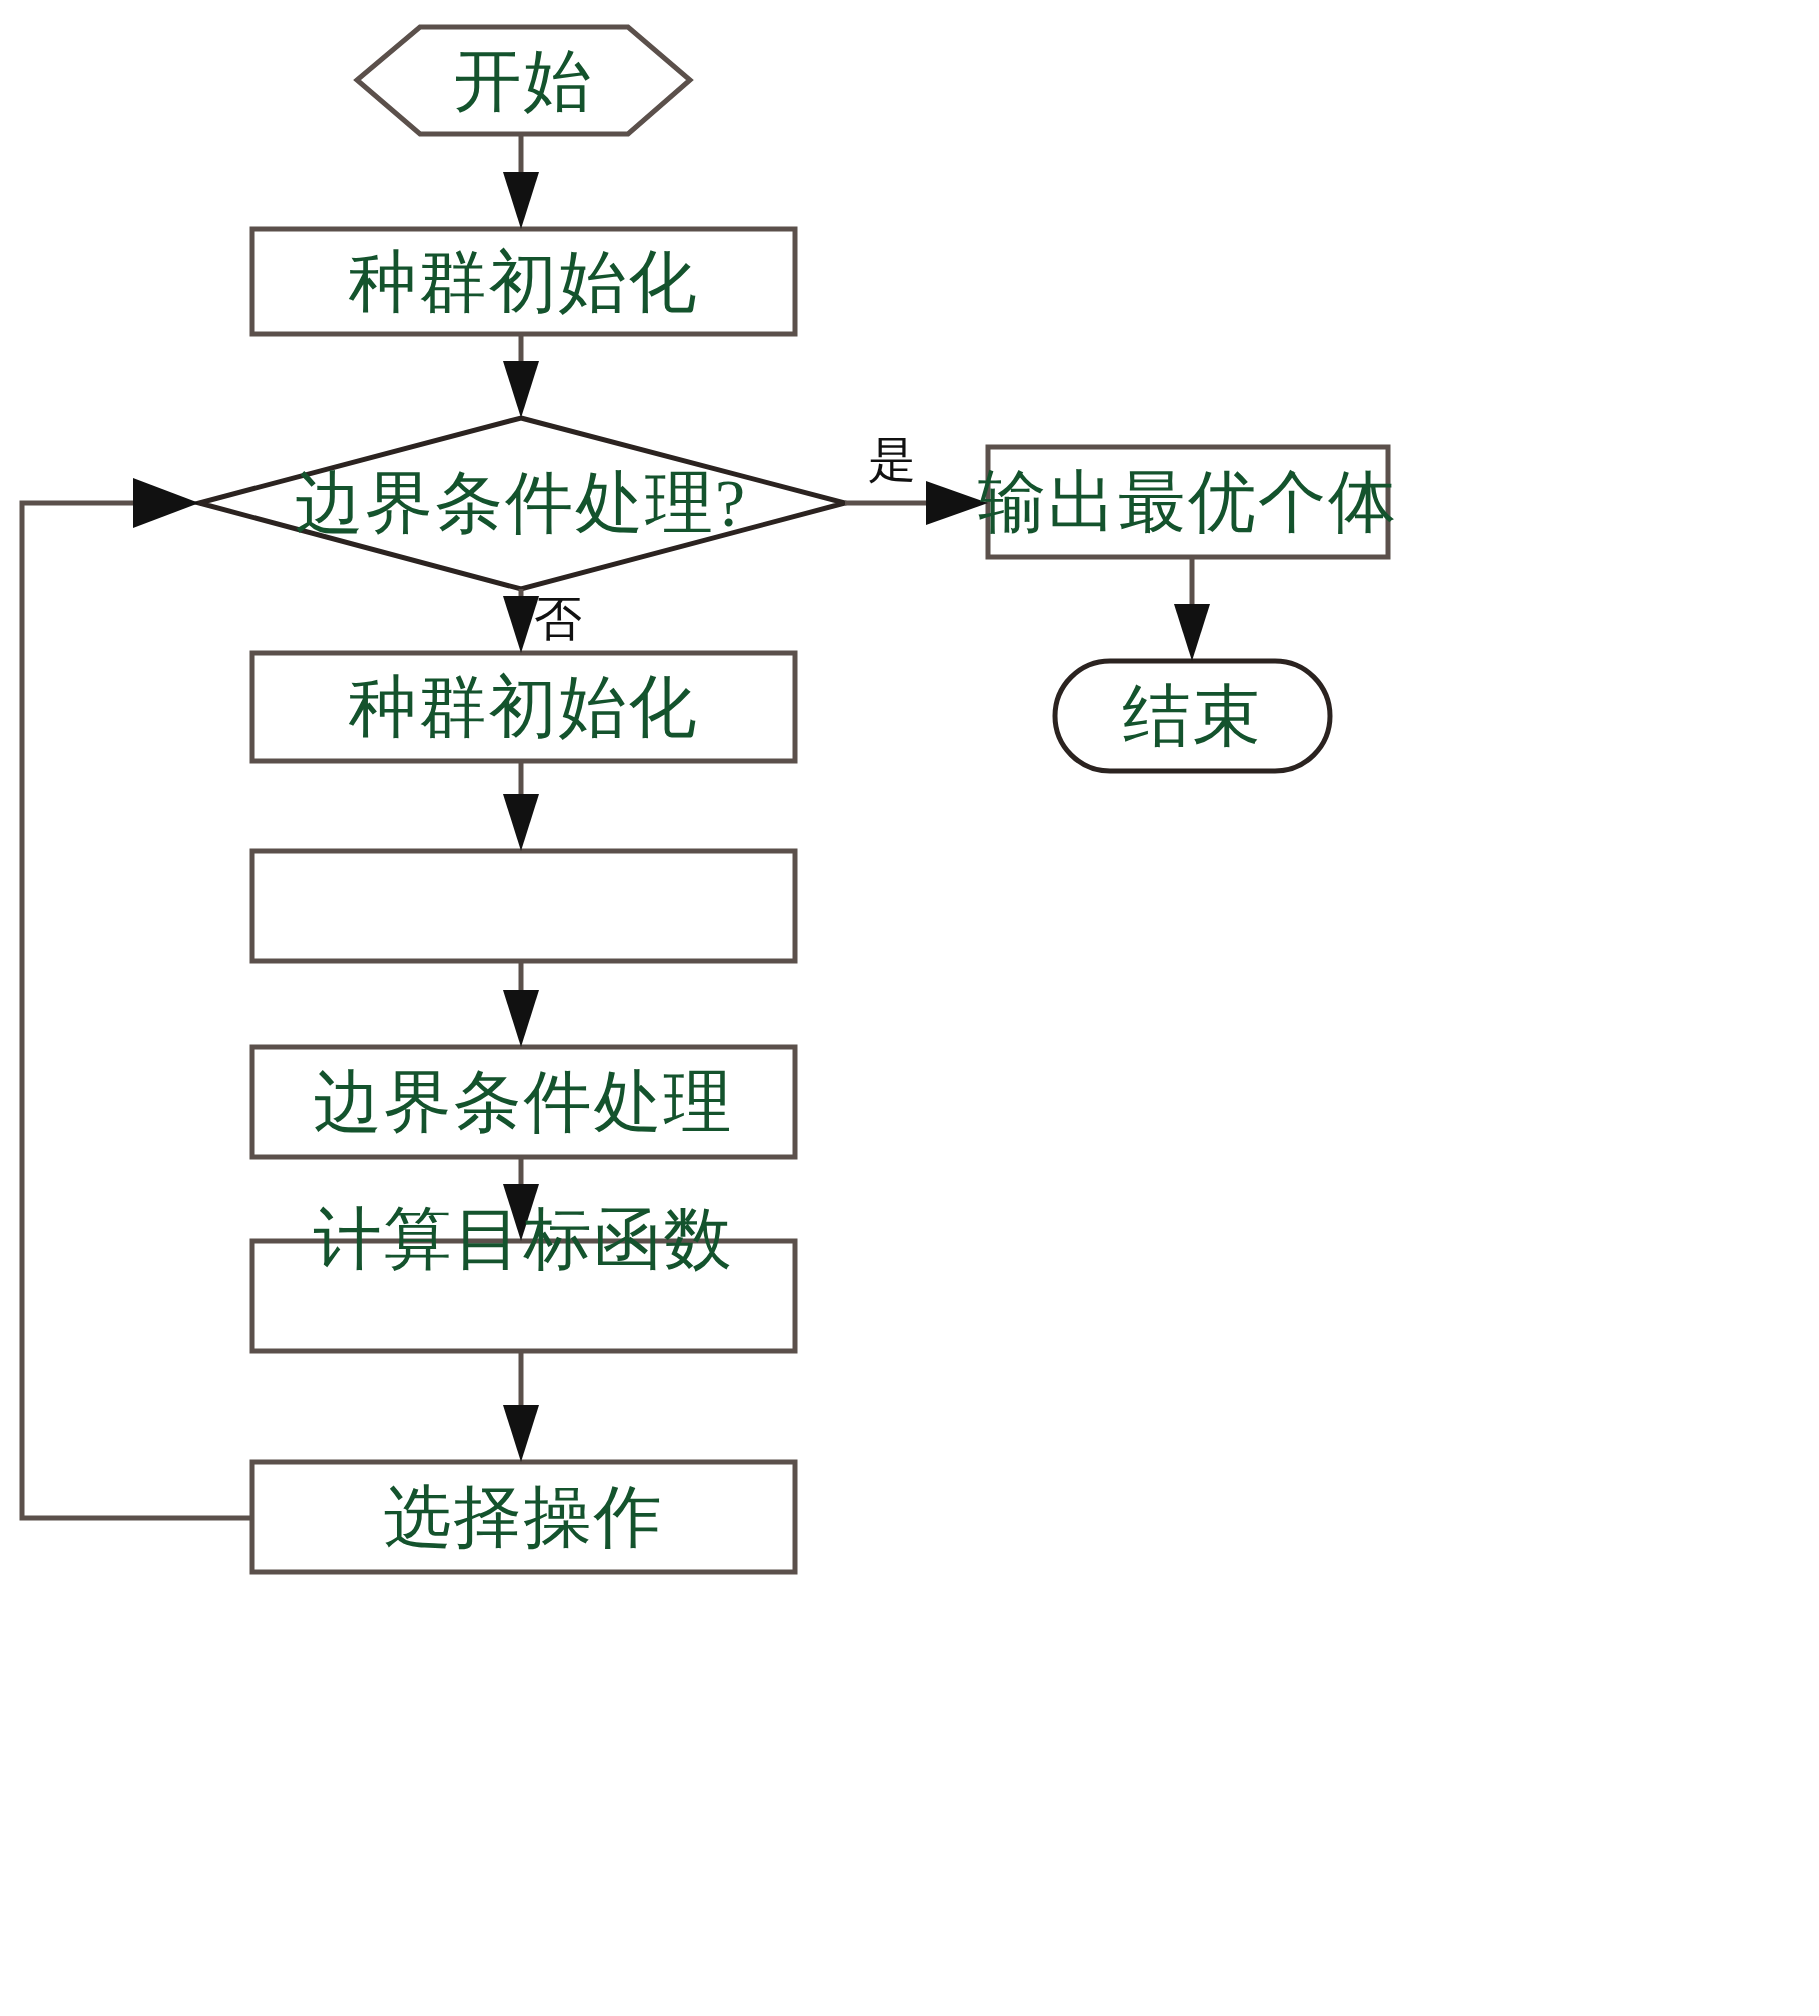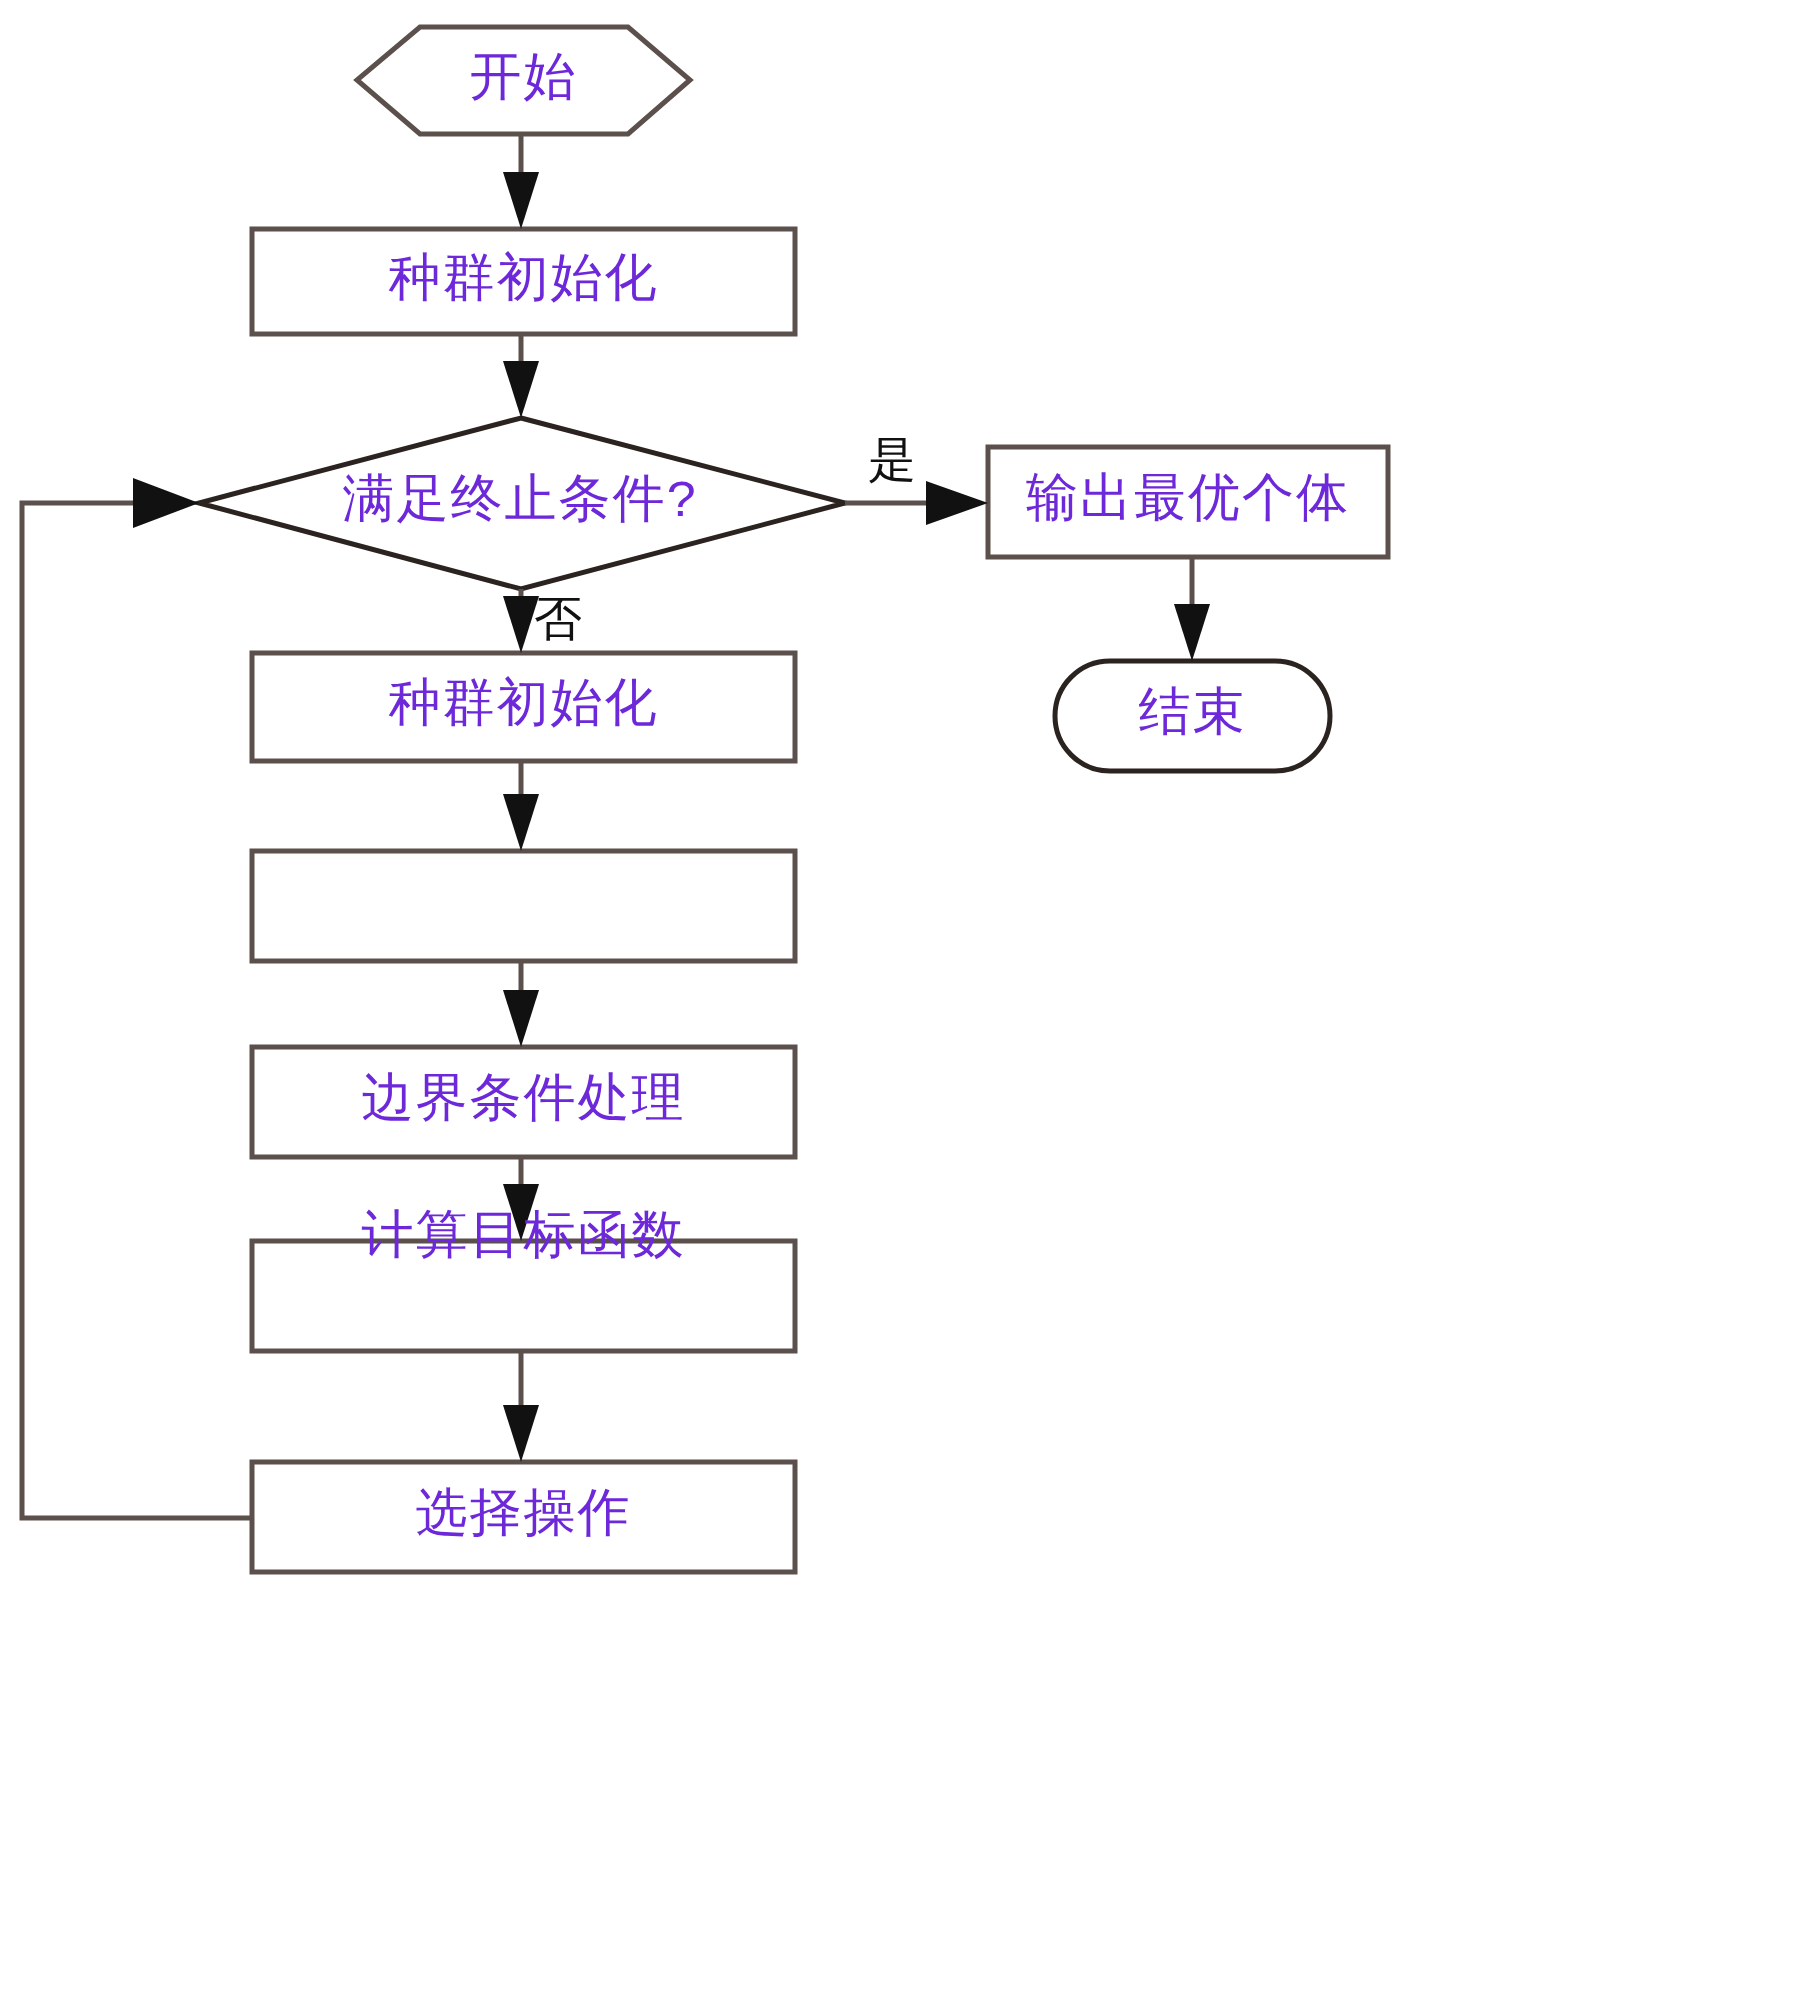--- a/index.html
+++ b/index.html
@@ -23,23 +23,23 @@
     top: 0;
     left: 0;
     width: 1819px;
     height: 2016px;
   }
   .node-label {
     position: absolute;
     display: flex;
     align-items: center;
     justify-content: center;
-    color: #6d28d9;
-    font-family: Liberation Mono, monospace;
-    font-size: 52px;
+    color: #14532d;
+    font-family: Liberation Serif, serif;
+    font-size: 68px;
     line-height: 1;
     letter-spacing: 2px;
     white-space: nowrap;
     pointer-events: none;
   }
   .edge-label {
     position: absolute;
     color: #111111;
     font-family: "Liberation Serif", "DejaVu Serif", serif;
     font-size: 48px;
@@ -128,21 +128,21 @@
       <polyline points="252,1518 22,1518 22,503 137,503" fill="none" stroke="#5b504b" stroke-width="5"></polyline>
       <polygon points="133,478 133,528 199,503" fill="#111111"></polygon>
     </g>
 
   </svg>
 
   <div class="node-label" style="left:357px; top:27px; width:333px; height:107px;">开始</div>
 
   <div class="node-label" style="left:252px; top:229px; width:543px; height:105px;text-align:center;">种群初始化</div>
 
-  <div class="node-label" style="left:280px; top:458px; width:482px; height:90px;">满足终止条件?</div>
+  <div class="node-label" style="left:280px; top:458px; width:482px; height:90px;">边界条件处理?</div>
 
   <div class="node-label" style="left:988px; top:447px; width:400px; height:110px;">输出最优个体</div>
 
   <div class="node-label" style="left:1055px; top:661px; width:275px; height:110px;">结束</div>
 
   <div class="node-label" style="left:252px; top:653px; width:543px; height:108px;">种群初始化</div>
 
 
   <div class="node-label" style="left:252px; top:1047px; width:543px; height:110px;">边界条件处理</div>
 

